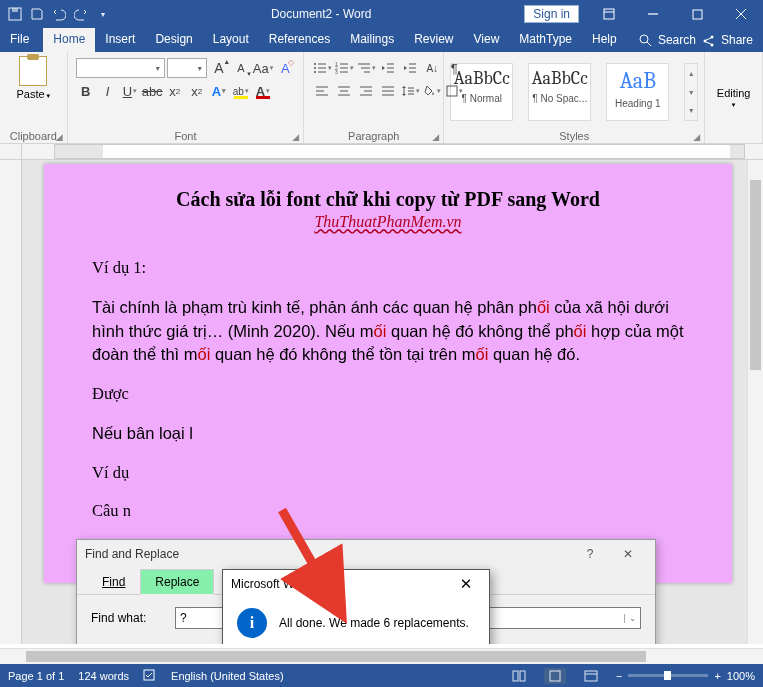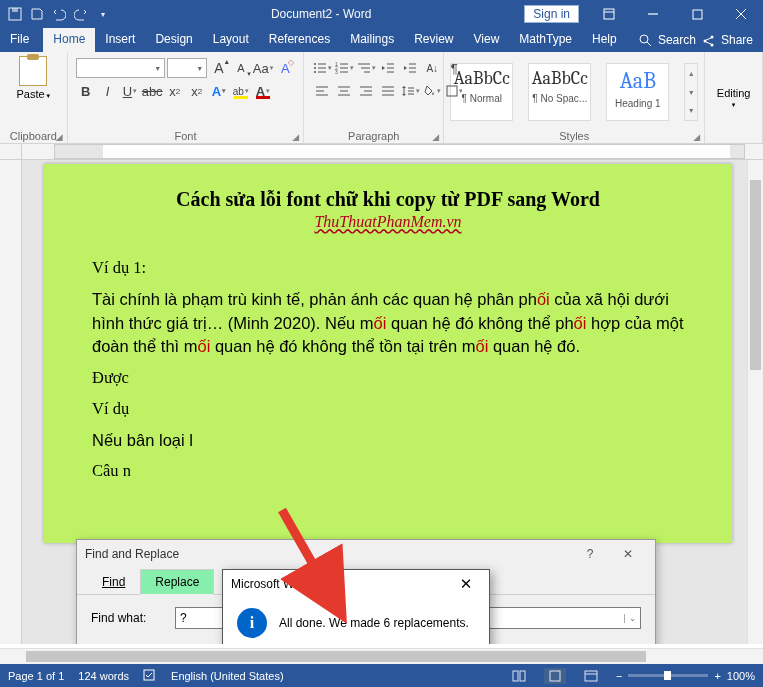--- a/index.html
+++ b/index.html
@@ -55,24 +55,24 @@
 .editgrp .body { flex-direction: column; justify-content: center; }
 .editgrp .body .lbl { font-size:11px; }
 
 
 .docarea { position: relative; height: 500px; background: #e6e6e6; overflow: hidden; }
 .hruler { height: 16px; background: #f3f3f3; border-bottom: 1px solid #d0d0d0; margin-left: 22px; position: relative; }
 .hruler .track { position:absolute; left:32px; right:18px; top:0; bottom:0; background:#fff; border:1px solid #c9c9c9; }
 .hruler .margin { position:absolute; top:0; bottom:0; background:#e6e6e6; }
 .vruler { width: 22px; background: #f3f3f3; border-right: 1px solid #d0d0d0; position:absolute; top:16px; bottom:0; left:0; }
 .vstatic { width:22px; height:16px; background:#f3f3f3; border-right:1px solid #d0d0d0; border-bottom:1px solid #d0d0d0; position:absolute; top:0; left:0; }
-.page { position:absolute; left:44px; top:20px; width:688px; background:#bef264; box-shadow:0 0 4px rgba(0,0,0,.3); padding: 24px 48px 60px; }
+.page { position:absolute; left:44px; top:20px; width:688px; background:#f0abfc; box-shadow:0 0 4px rgba(0,0,0,.3); padding: 24px 48px 60px; }
 .page h1 { font-family: "Times New Roman", serif; font-size: 20px; font-weight: bold; text-align: center; }
 .page .sub { text-align:center; color:#b00020; font-style:italic; text-decoration: underline wavy #b00020; font-family:"Times New Roman",serif; font-size:16px; margin-top:2px; }
-.page p { font-family: "Times New Roman", serif; font-size: 16.5px; margin-top: 8px; line-height: 1.38; color:#000; }
+.page p { font-family: "Times New Roman", serif; font-size: 16.5px; margin-top: 16px; line-height: 1.38; color:#000; }
 .page .err { color:#c00000; }
 .scrollbar-v { position:absolute; right:0; top:16px; bottom:0; width:16px; background:#f3f3f3; border-left:1px solid #e0e0e0; }
 .scrollbar-v .thumb { position:absolute; left:2px; right:2px; top:20px; height:190px; background:#c6c6c6; }
 
 
 .dlg { position:absolute; left:76px; top:395px; width:580px; background:#f0f0f0; border:1px solid #9a9a9a; box-shadow: 2px 2px 8px rgba(0,0,0,.25); font-size: 12px; }
 .dlg .dtitle { height:28px; display:flex; align-items:center; padding:0 8px; color:#333; }
 .dlg .dtitle .sp { flex:1; }
 .dlg .dx { width:38px; height:22px; display:flex; align-items:center; justify-content:center; color:#555; }
 .dlg .tabs { display:flex; padding: 0 10px; border-bottom:1px solid #cfcfcf; gap:0; }
@@ -393,22 +393,22 @@
       </div>
     </div>
   <div class="vruler"></div>
 
   <div class="page">
     <h1>Cách sửa lỗi font chữ khi copy từ PDF sang Word</h1>
     <div class="sub">ThuThuatPhanMem.vn</div>
     <p class="lead">Ví dụ 1:</p>
     <p><span>Tài chính là phạm trù kinh tế, phản ánh các quan hệ phân ph</span><span class="err">ối</span><span> của xã hội dưới hình thức giá trị… (Minh 2020). Nếu m</span><span class="err">ối</span><span> quan hệ đó không thể ph</span><span class="err">ối</span><span> hợp của một đoàn thể thì m</span><span class="err">ối</span><span> quan hệ đó không thể tồn tại trên m</span><span class="err">ối</span><span> quan hệ đó.</span></p>
     <p>Được</p>
+    <p><span>Nếu b</span><span>ân loại l</span></p>
     <p>Ví dụ</p>
-    <p><span>Nếu b</span><span>ân loại l</span></p>
     <p>Câu n</p>
   </div>
 
   <div class="scrollbar-v">
       <div class="thumb"></div>
     </div>
 
   <div class="dlg">
     <div class="dtitle">
       <span>Find and Replace</span>

